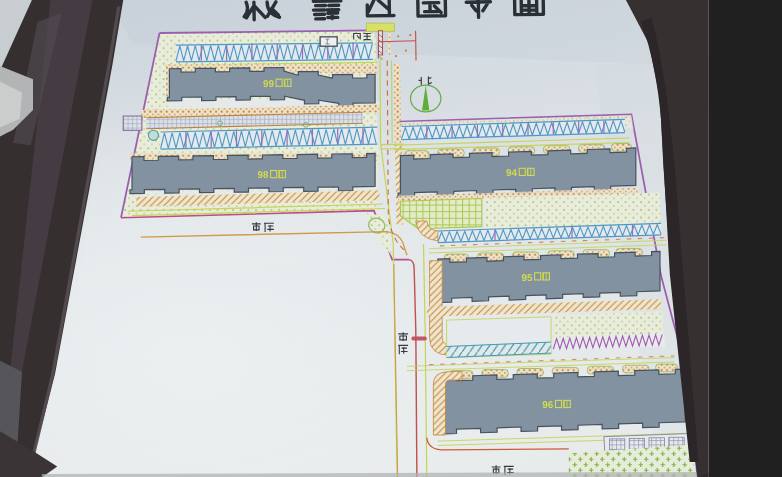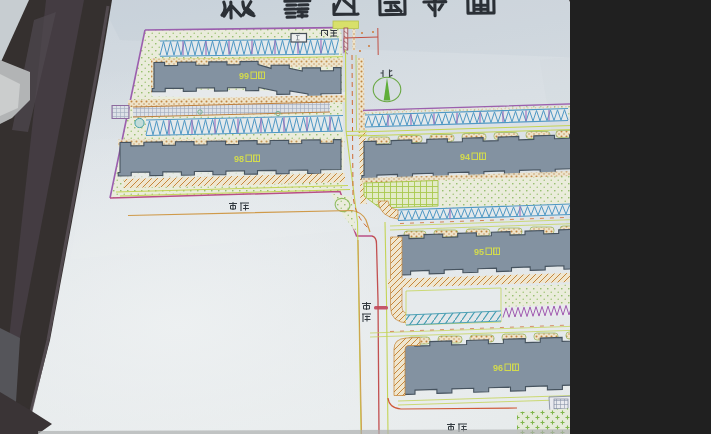--- a/index.html
+++ b/index.html
@@ -1,16 +1,16 @@
 <!DOCTYPE html>
 <html><head>
 <meta charset="utf-8">
 <style>
 html,body{margin:0;padding:0;background:#202020;}
-#stage{position:relative;width:570px;height:434px;overflow:hidden;font-family:"Liberation Sans",sans-serif;}
+#stage{position:relative;width:644px;height:434px;overflow:hidden;font-family:"Liberation Sans",sans-serif;}
 </style>
 </head>
 <body>
 <div id="stage">
 <svg width="711" height="434" viewBox="0 0 711 434">
 <defs>
 <linearGradient id="paperG" x1="0" y1="0" x2="0.3" y2="1">
 <stop offset="0" stop-color="#cbd4dc"></stop>
 <stop offset="0.4" stop-color="#d9dfe4"></stop>
 <stop offset="1" stop-color="#e6eaeb"></stop>

